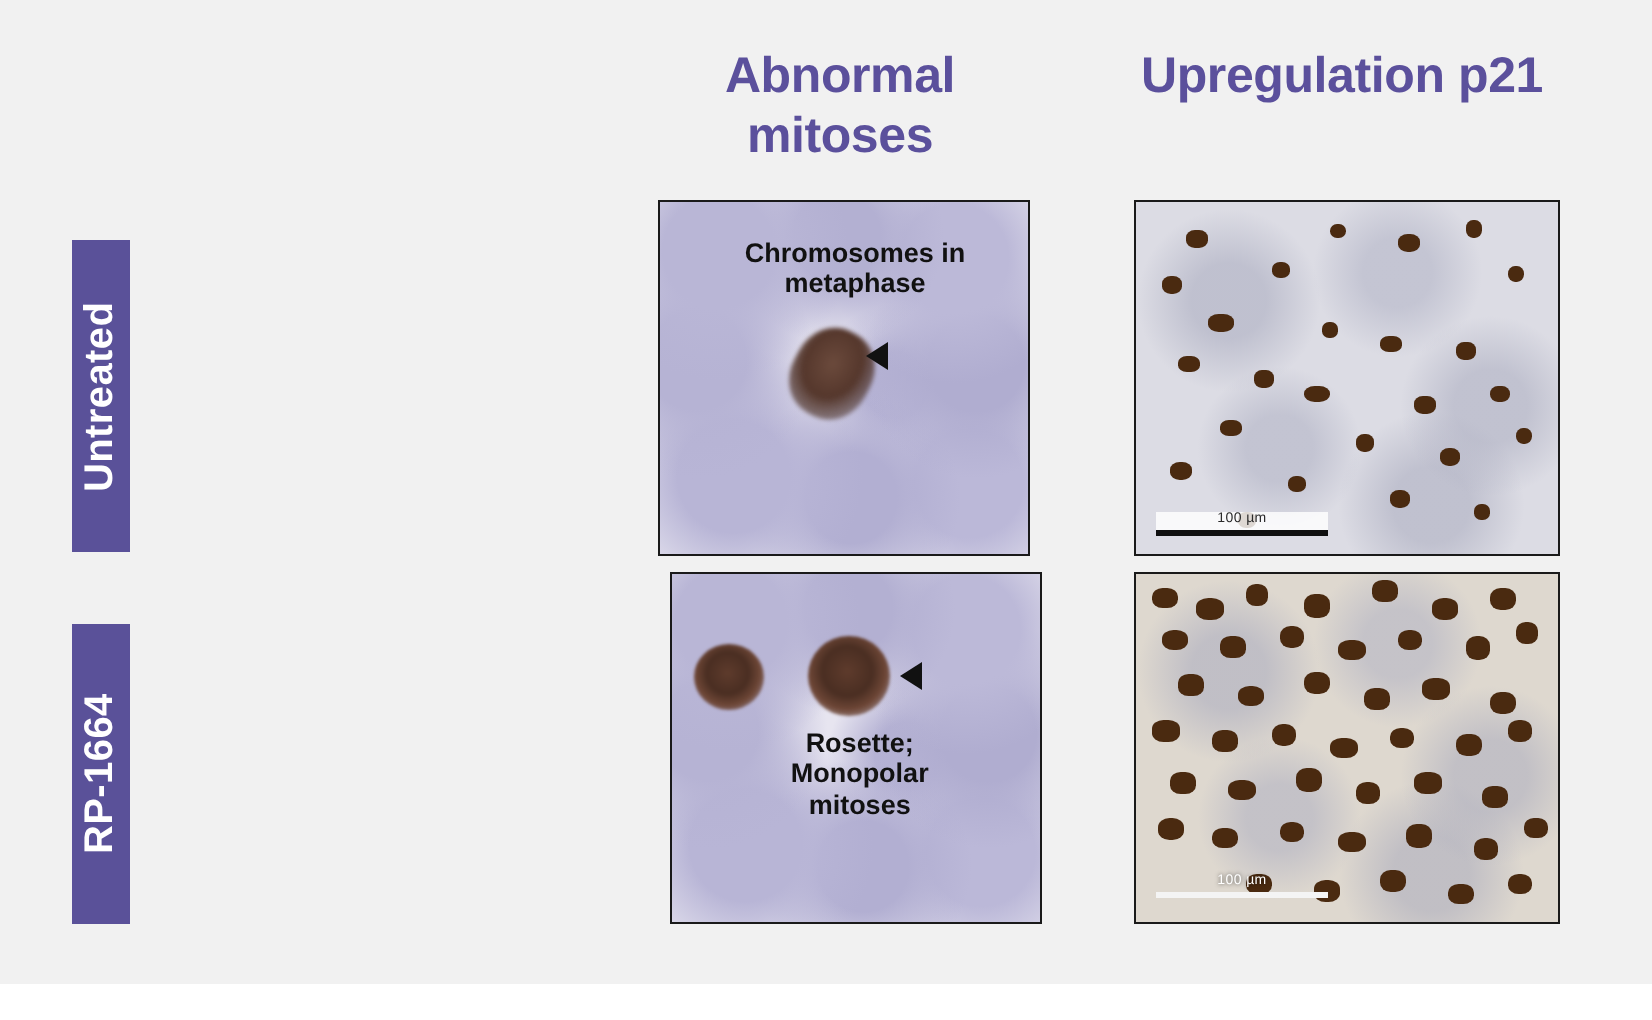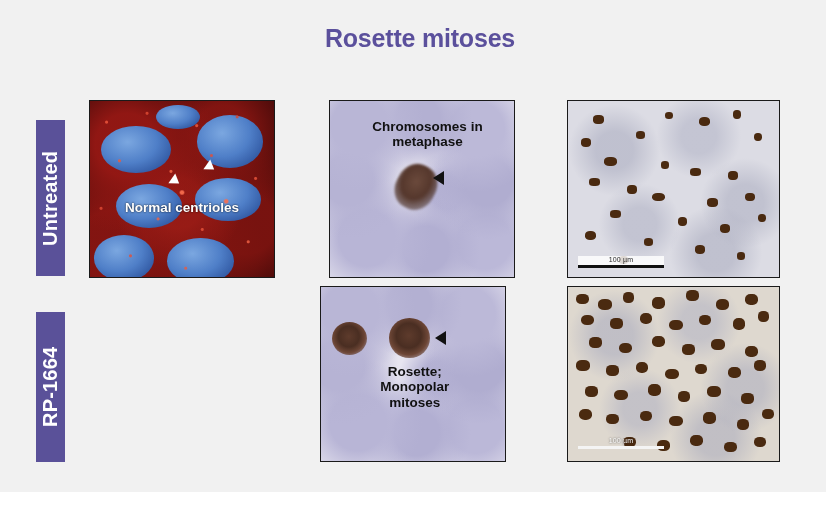--- a/index.html
+++ b/index.html
@@ -61,21 +61,21 @@
     border: 1.5px solid #1a1a1a;
     box-sizing: border-box;
     overflow: hidden;
     background: #000;
   }
   
   #panel-r1c1 { left: 89px;  top: 100px; width: 186px; height: 178px; }
   #panel-r2c1 { left: 89px;  top: 286px; width: 186px; height: 176px; }
   
   #panel-r1c2 { left: 329px; top: 100px; width: 186px; height: 178px; }
-  #panel-r2c2 { left: 320px; top: 286px; width: 186px; height: 176px; }
+  #panel-r2c2 { left: 335px; top: 286px; width: 186px; height: 176px; }
   
   #panel-r1c3 { left: 567px; top: 100px; width: 213px; height: 178px; }
   #panel-r2c3 { left: 567px; top: 286px; width: 213px; height: 176px; }
 
   .panel-inner { position: absolute; inset: 0; }
 
   
   .if-bg {
     position: absolute; inset: 0;
     background-color: #2d0606;
@@ -215,42 +215,28 @@
 
   #scalebar-r2c3 { left: 10px; bottom: 12px; width: 86px; }
   #scalebar-r2c3 .scalebar-label { color: #ffffff; text-shadow: 0 0 2px rgba(0,0,0,0.7); }
   #scalebar-r2c3 .scalebar-line { background: #f4f4f4; }
 </style>
 </head>
 <body>
 
 <div id="slide">
 
-  <div class="col-header" id="header-col-2">Rosette
+  <div class="col-header" id="header-col-2">Abnormal
 mitoses</div>
+  <div class="col-header" id="header-col-3">Upregulation
+p21</div>
 
   <div class="row-label" id="row-label-untreated">Untreated</div>
   <div class="row-label" id="row-label-rp1664">RP-1664</div>
 
-  <div class="panel" id="panel-r1c1">
-    <div class="panel-inner">
-      <div class="if-bg"></div>
-      <div class="nucleus" style="left:6%;  top:14%; width:38%; height:27%;"></div>
-      <div class="nucleus" style="left:58%; top:8%;  width:36%; height:30%;"></div>
-      <div class="nucleus" style="left:14%; top:47%; width:36%; height:25%;"></div>
-      <div class="nucleus" style="left:57%; top:44%; width:36%; height:24%;"></div>
-      <div class="nucleus" style="left:2%;  top:76%; width:33%; height:26%;"></div>
-      <div class="nucleus" style="left:42%; top:78%; width:36%; height:26%;"></div>
-      <div class="nucleus" style="left:36%; top:2%;  width:24%; height:14%;"></div>
-      <div class="if-speckle"></div>
-      <div class="arrow arrow-white" style="left:44%; top:42%;"></div>
-      <div class="arrow arrow-white" style="left:63%; top:34%;"></div>
-      <div class="annot annot-white" style="left:8%; top:56%; width:84%;">Normal centrioles</div>
-    </div>
-  </div>
 
 
   <div class="panel" id="panel-r1c2">
     <div class="panel-inner">
       <div class="he-bg"></div>
       <div class="mitotic-figure" style="left:36%; top:36%; width:22%; height:26%; border-radius:45%; transform:rotate(28deg);"></div>
       <div class="annot annot-black" style="left:14%; top:10%; width:78%;text-align:center;">Chromosomes in
 metaphase</div>
       <div class="arrow arrow-black" style="left:56%; top:40%;"></div>
     </div>

